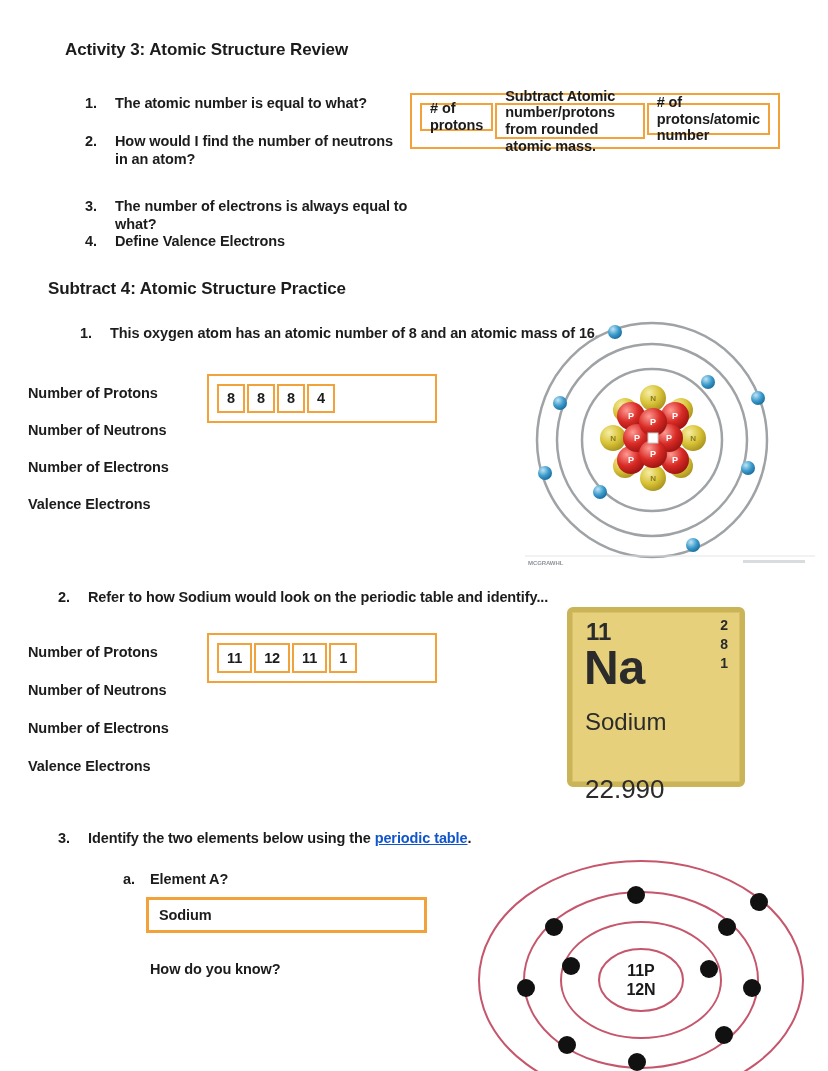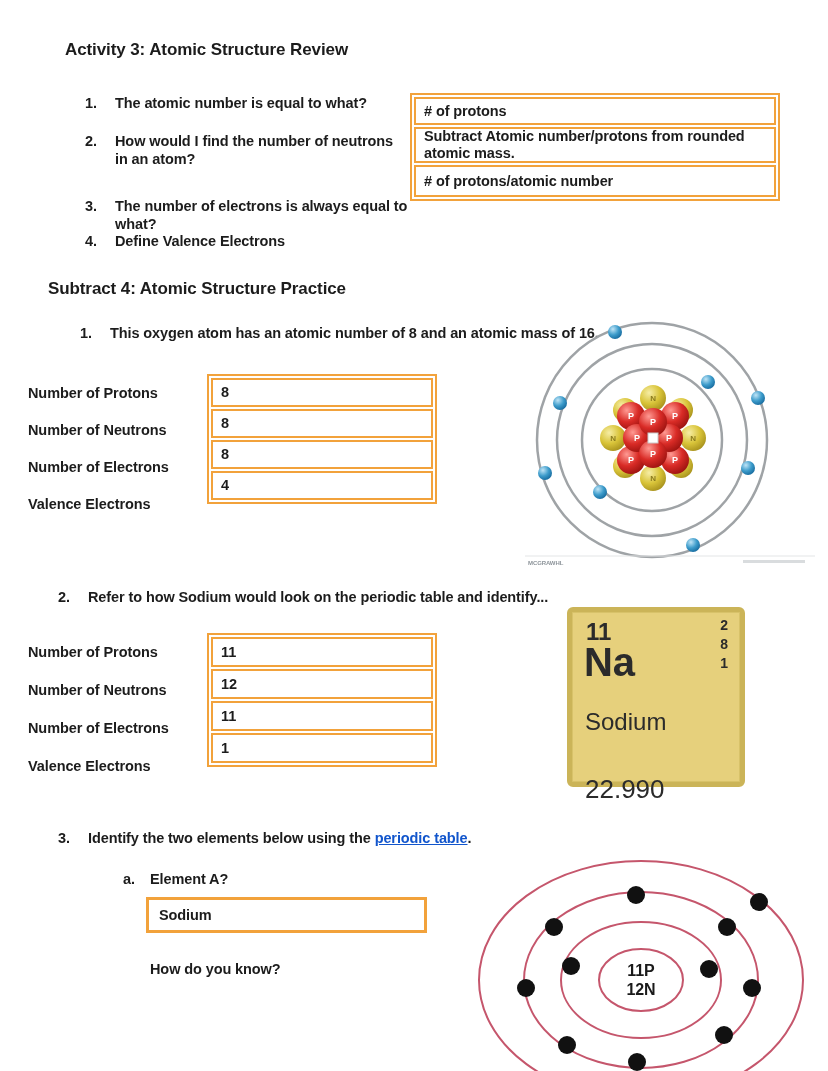--- a/index.html
+++ b/index.html
@@ -8,42 +8,42 @@
     font-family:"Liberation Sans",sans-serif;font-weight:bold;color:#1c1c1c;
     overflow:hidden;letter-spacing:-0.1px;
   }
   .abs{position:absolute;}
   .h-title{font-size:17px;}
   .q-row{display:flex;font-size:14.5px;line-height:1.22;}
   .q-num{width:30px;flex:0 0 30px;}
   .q-text{flex:1;}
   
   .box-stack{
-    border:2px solid #F2A23B;padding:2px;display:flex;flex-direction:column;gap:2px;
+    border:2px solid #F2A23B;padding:8px;display:flex;flex-direction:row;gap:2px;
     background:#fff;box-sizing:border-box;
   }
   .box-cell{
     border:2px solid #F2A23B;background:#fff;display:flex;align-items:center;
     padding:2px 8px;font-size:14.5px;line-height:1.15;box-sizing:border-box;
   }
   .label-col{display:flex;flex-direction:column;}
   .label-cell{display:flex;align-items:center;font-size:14.5px;}
   .single-box{
     border:3px solid #F2A23B;background:#fff;display:flex;align-items:center;
     padding:0 10px;font-size:14.5px;box-sizing:border-box;
   }
   .link{color:#1155cc;text-decoration:underline;cursor:pointer;}
   
   .tile{
     background:#e6d07c;border:5px solid #cbb458;border-radius:6px;box-sizing:border-box;
     box-shadow:inset 0 0 0 1px #d8c269;color:#2b2b2b;
   }
   .tile-number{position:absolute;left:14px;top:6px;font-size:24px;font-weight:bold;}
   .tile-config{position:absolute;right:12px;top:4px;text-align:right;font-size:14px;line-height:19px;font-weight:bold;}
-  .tile-symbol{position:absolute;left:12px;top:28px;font-size:40px;font-weight:bold;}
+  .tile-symbol{position:absolute;left:12px;top:28px;font-size:48px;font-weight:bold;}
   .tile-name{position:absolute;left:13px;top:96px;font-size:24px;font-weight:normal;letter-spacing:0;}
   .tile-mass{position:absolute;left:13px;top:126px;font-size:26px;font-weight:normal;letter-spacing:0;margin-top:36px;}
   svg text{font-family:"Liberation Sans",sans-serif;}
 </style>
 </head>
 <body>
 
 <div id="page">
 
   <div class="abs h-title" style="left:50px;top:40px;margin-left:15px;">Activity 3: Atomic Structure Review</div>

